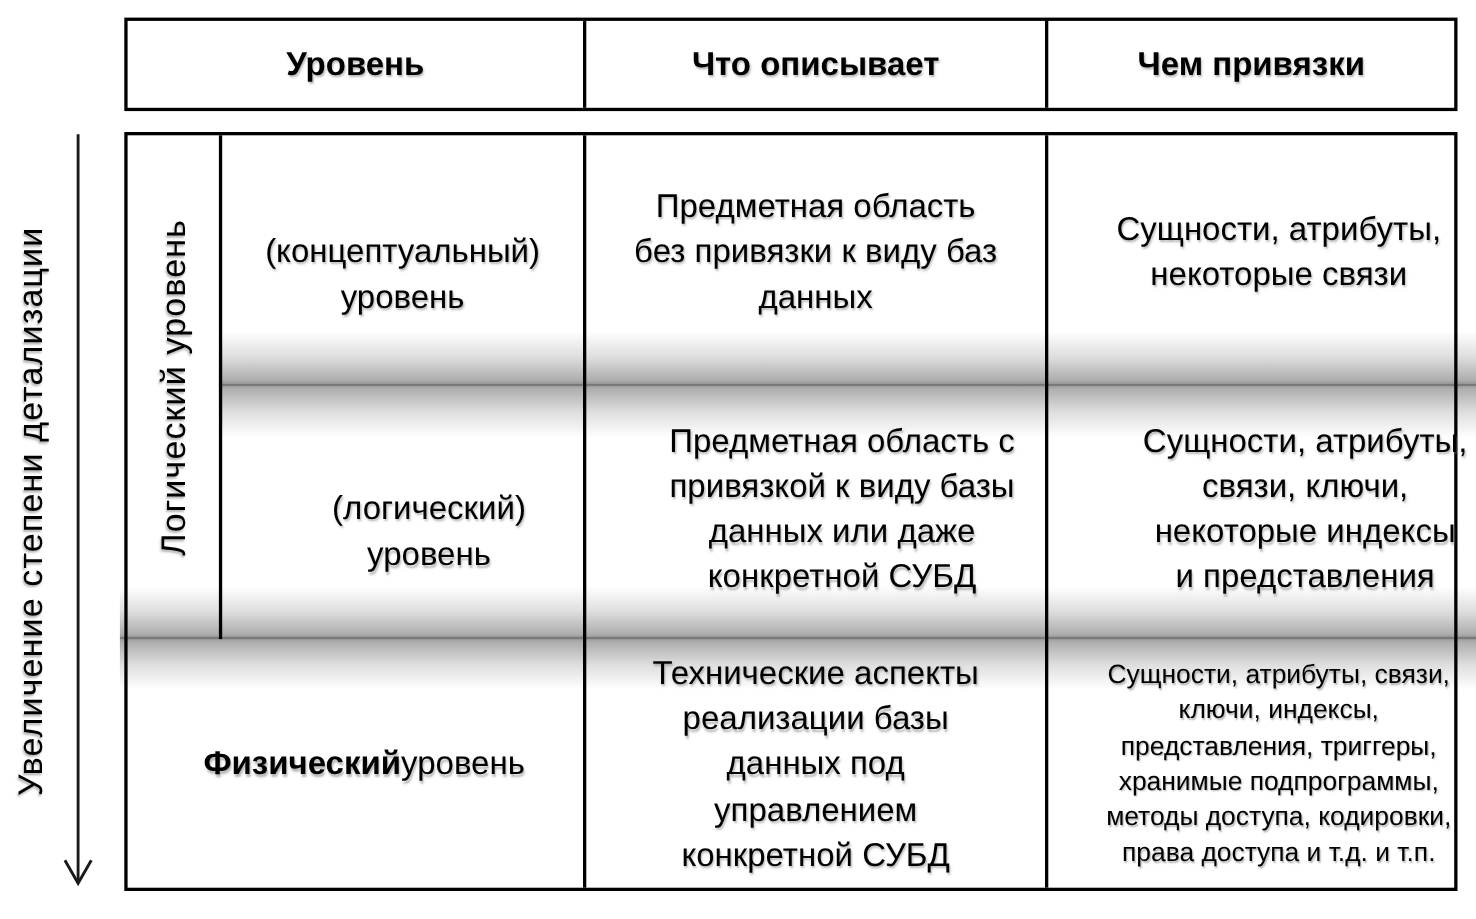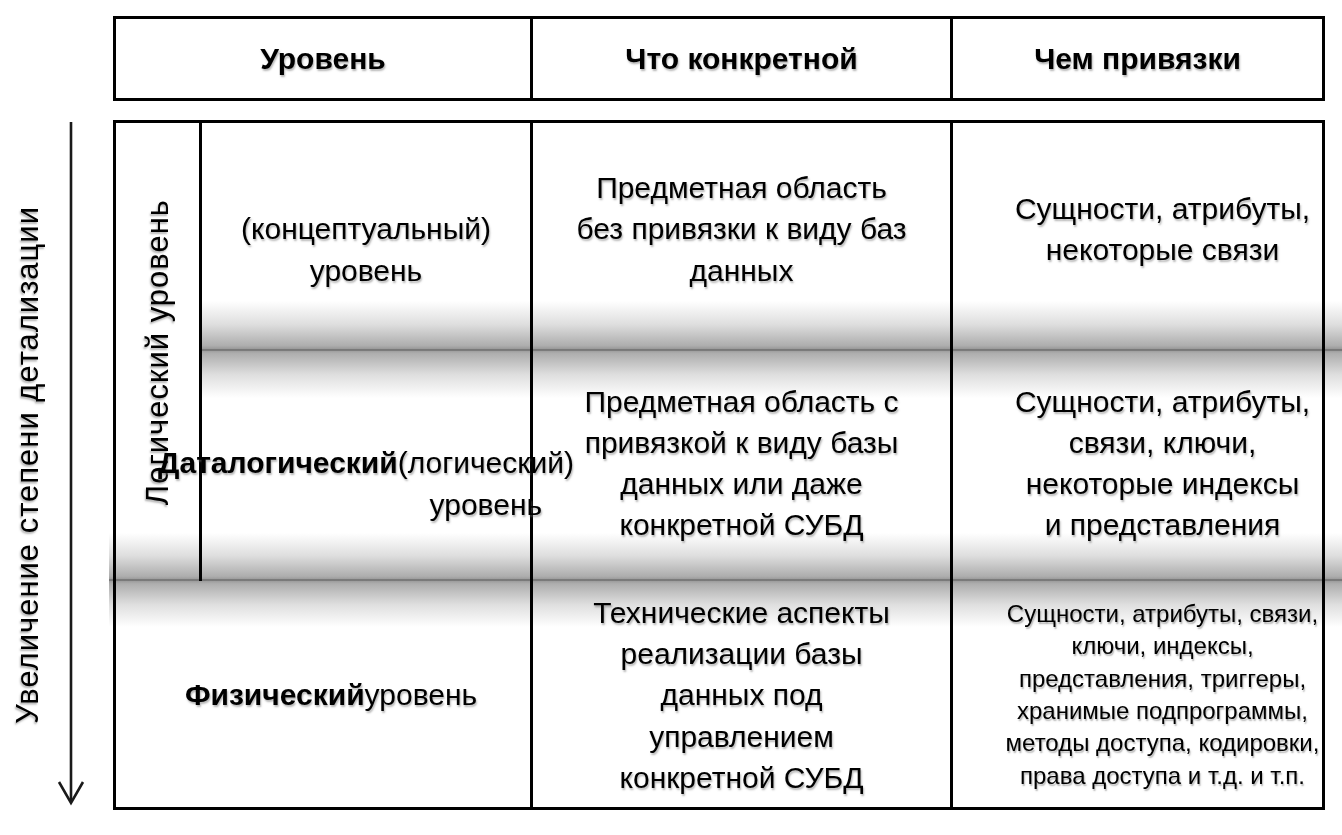--- a/index.html
+++ b/index.html
@@ -59,21 +59,21 @@
     text-align:center;white-space:pre-line;
     font-size:30px;line-height:1.37;
     text-shadow:1px 2px 2px rgba(110,110,110,0.5);
   }
   .b{font-weight:bold;}
   .small{font-size:24px;line-height:1.35;text-shadow:1px 1.5px 1.5px rgba(110,110,110,0.5);}
 
   
   .r1{top:0;height:212px;}
   
-  .r2{top:250px;height:180px;}
+  .r2{top:250px;height:180px;margin-left:24px;}
   
   .r3{top:468px;height:208px;}
   .c-level{left:86px;width:328px;}
   .c-desc{left:417px;width:417px;}
   .c-oper{left:837px;width:419px;}
   .c-level-full{left:12px;width:406px;}
 
   
   .vtext{
     writing-mode:vertical-rl;transform:rotate(180deg);
@@ -105,21 +105,21 @@
   <div id="side-label-box">
     <span class="vtext">Увеличение степени детализации</span>
   </div>
   <svg id="detail-arrow" width="100" height="835" viewBox="0 0 100 835">
     <line x1="71" y1="122" x2="71" y2="801" stroke="#1a1a1a" stroke-width="2.6"></line>
     <polyline points="59,782 71,803 83,782" fill="none" stroke="#1a1a1a" stroke-width="2.6"></polyline>
   </svg>
 
   <div id="header-table" class="tbl">
     <div id="hcell-level" class="hcell">Уровень</div>
-    <div id="hcell-describes" class="hcell">Что конкретной</div>
+    <div id="hcell-describes" class="hcell">Что описывает</div>
     <div id="hcell-operates" class="hcell">Чем привязки</div>
   </div>
 
   <div id="main-table" class="tbl">
 
     <div id="col-sep-1" class="vline"></div>
     <div id="col-sep-2" class="vline"></div>
     <div id="group-sep" class="vline"></div>
 
     <div id="group-label-box">
@@ -128,21 +128,21 @@
 
     <div class="cell r1 c-level"><span>
 (концептуальный)
 уровень</span></div>
     <div class="cell r1 c-desc">Предметная область
 без привязки к виду баз
 данных</div>
     <div class="cell r1 c-oper">Сущности, атрибуты,
 некоторые связи</div>
 
-    <div class="cell r2 c-level"><span class="b">Даталогический</span><span>
+    <div class="cell r2 c-level"><span>
 (логический)
 уровень</span></div>
     <div class="cell r2 c-desc">Предметная область с
 привязкой к виду базы
 данных или даже
 конкретной СУБД</div>
     <div class="cell r2 c-oper">Сущности, атрибуты,
 связи, ключи,
 некоторые индексы
 и представления</div>

